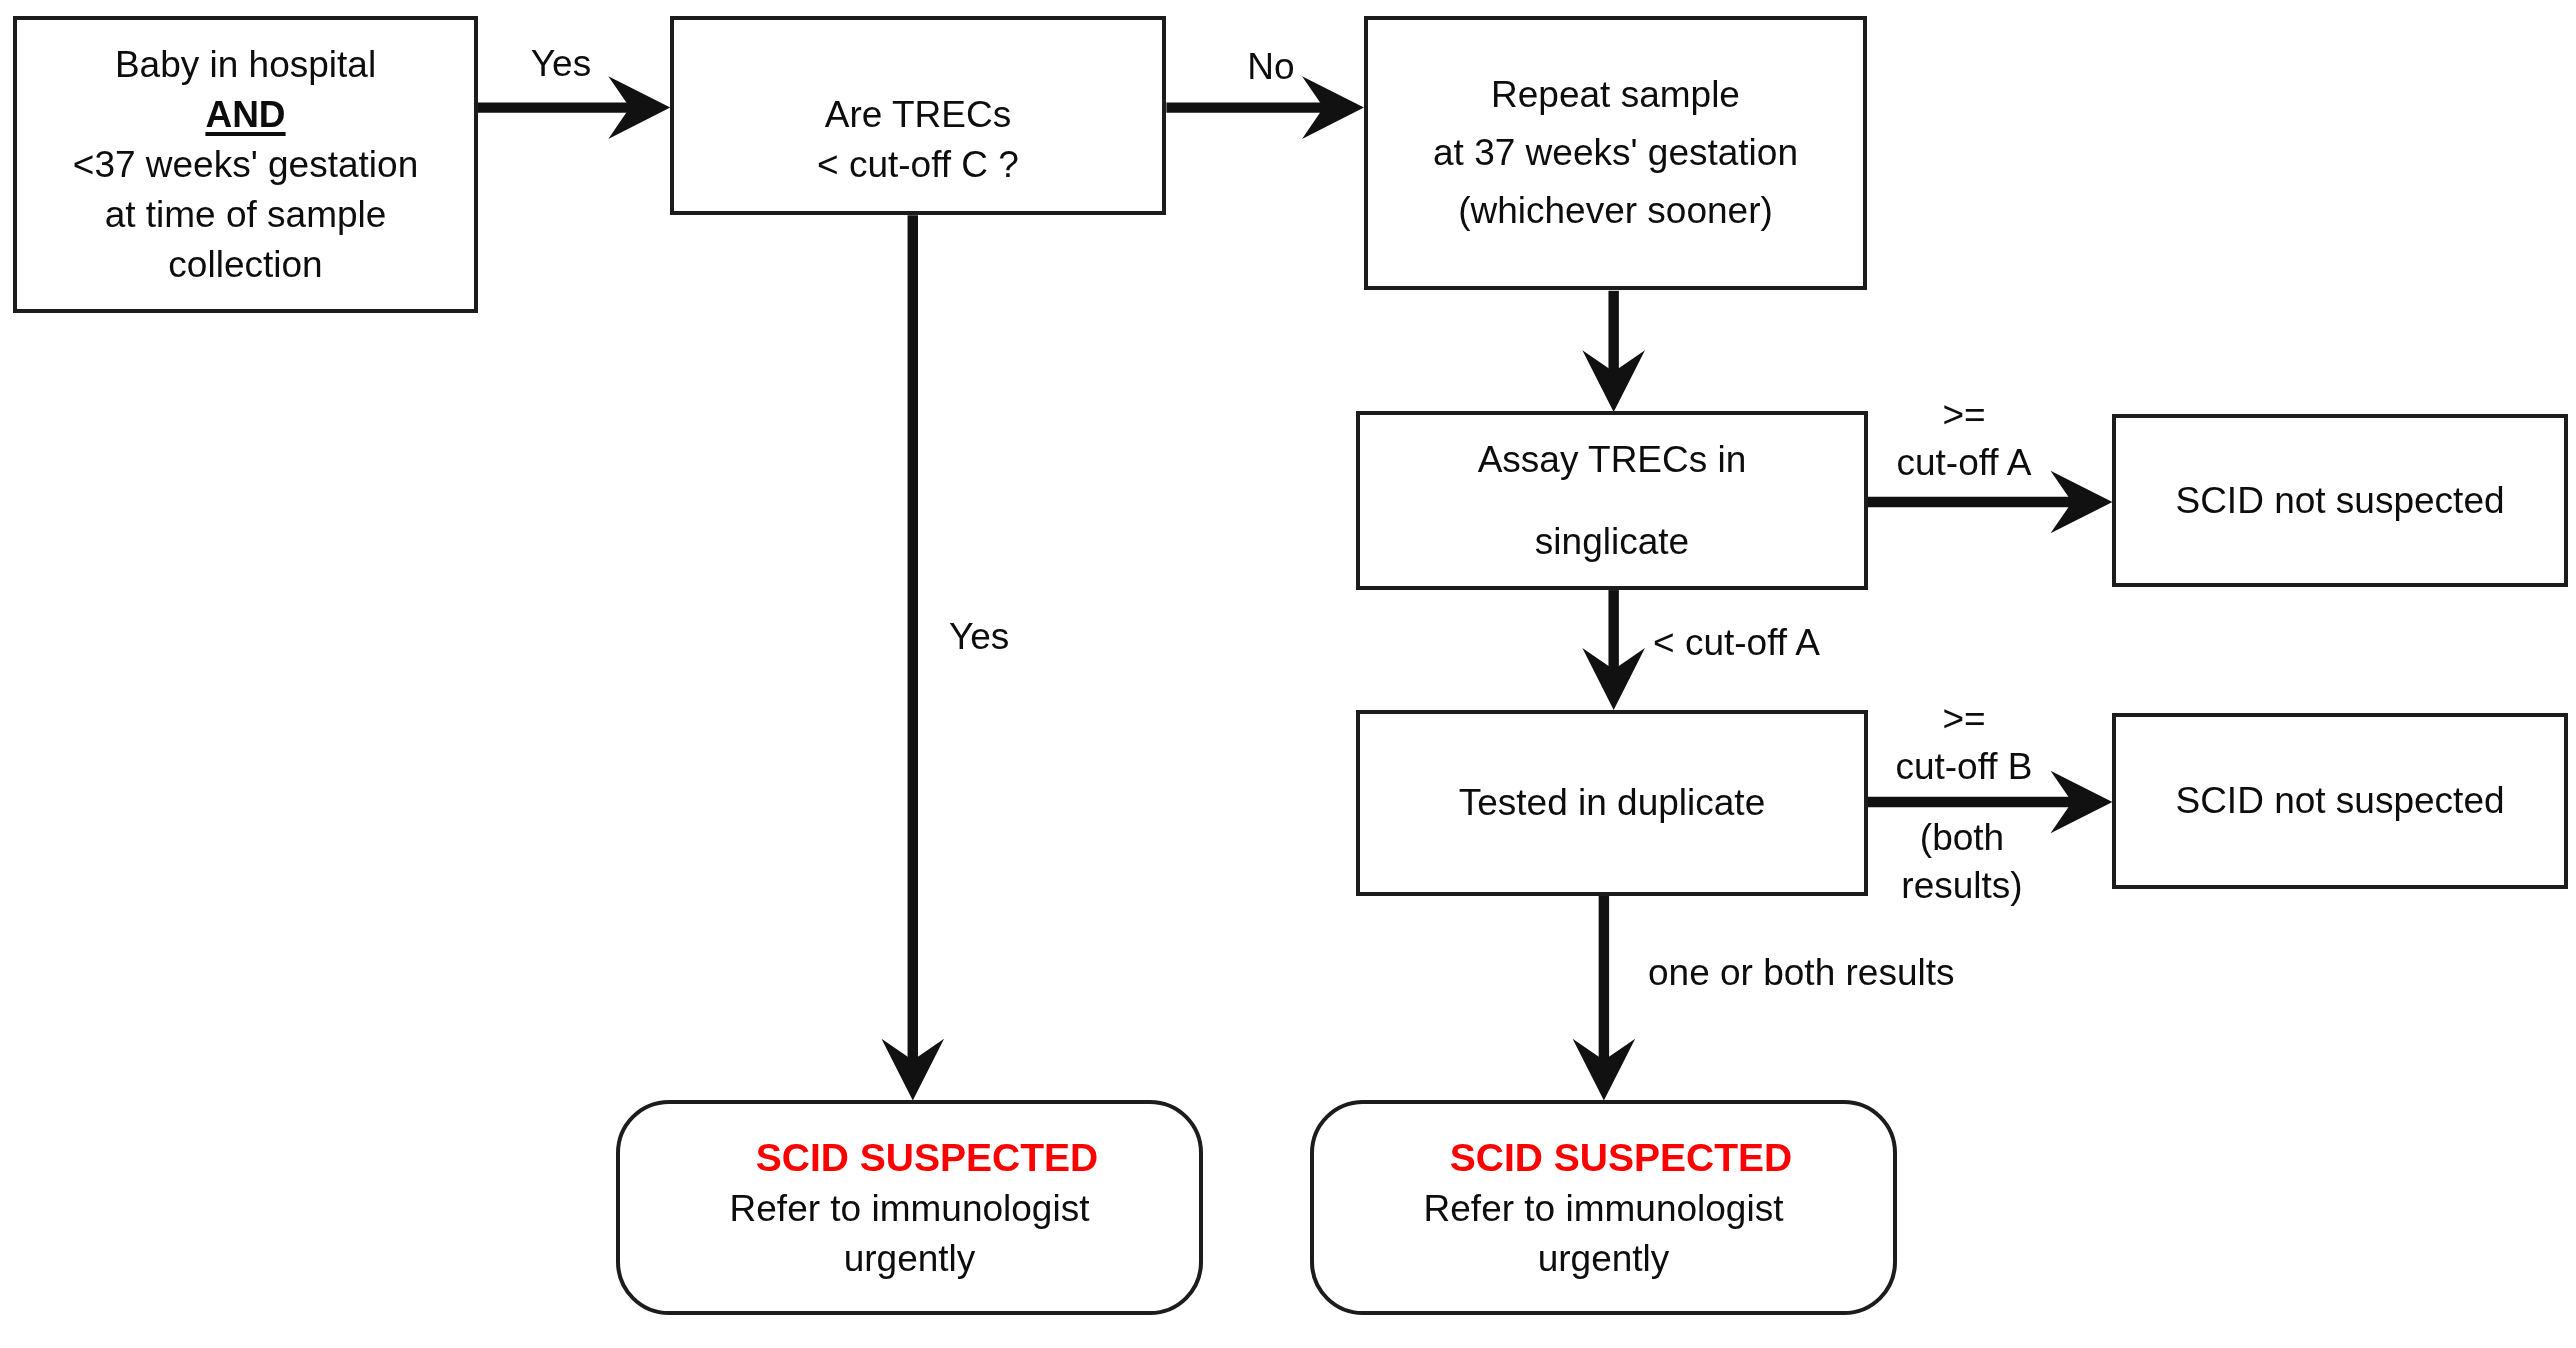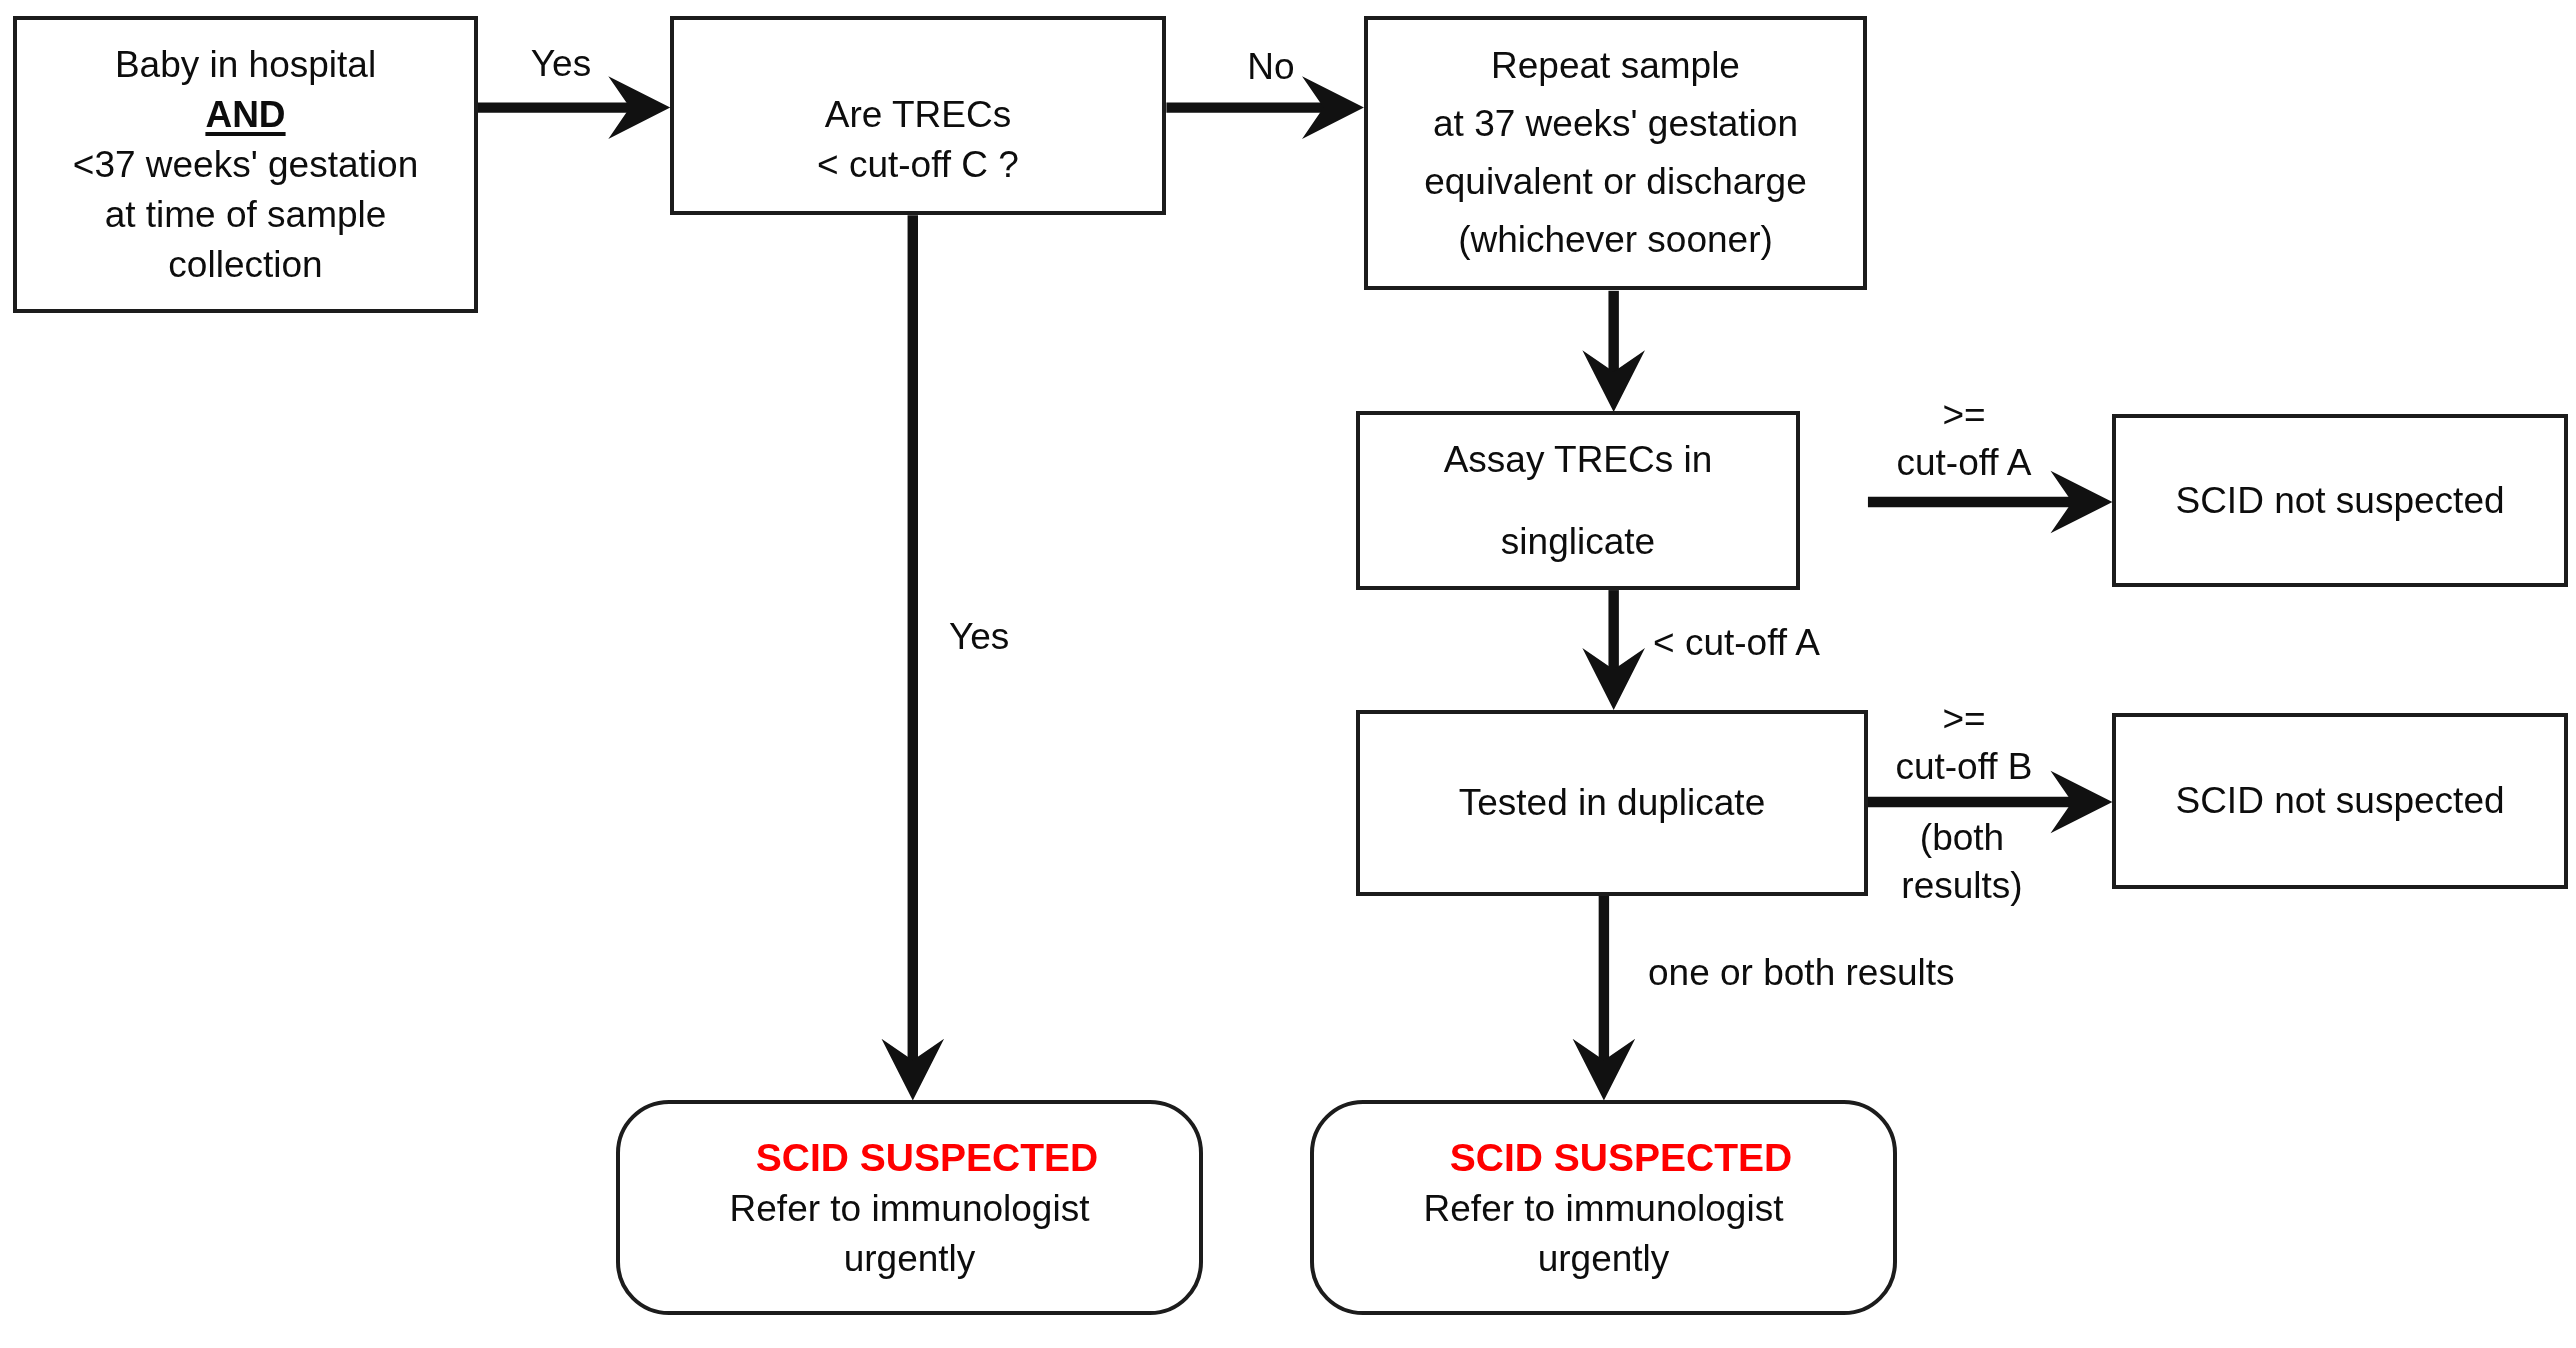--- a/index.html
+++ b/index.html
@@ -108,25 +108,24 @@
   </div>
 
   <div class="node top-align" style="left:670px; top:16.3px; width:496px; height:199px;">
     <div>Are TRECs</div>
     <div>&lt; cut-off C ?</div>
   </div>
 
   <div class="node" style="left:1364px; top:16.3px; width:503px; height:274px;gap:8px;">
     <div>Repeat sample</div>
     <div>at 37 weeks' gestation</div>
-    <div>equivalent or discharge</div>
     <div>(whichever sooner)</div>
   </div>
 
-  <div class="node" style="left:1356px; top:411px; width:444px; height:179px;gap:32px;">
+  <div class="node" style="left:1356px; top:411px; width:512px; height:179px;gap:32px;">
     <div>Assay TRECs in</div>
     <div>singlicate</div>
   </div>
 
   <div class="node" style="left:2112px; top:414px; width:456px; height:173px;">
     <div>SCID not suspected</div>
   </div>
 
   <div class="node" style="left:1356px; top:710px; width:512px; height:186px;justify-content:center;">
     <div>Tested in duplicate</div>

